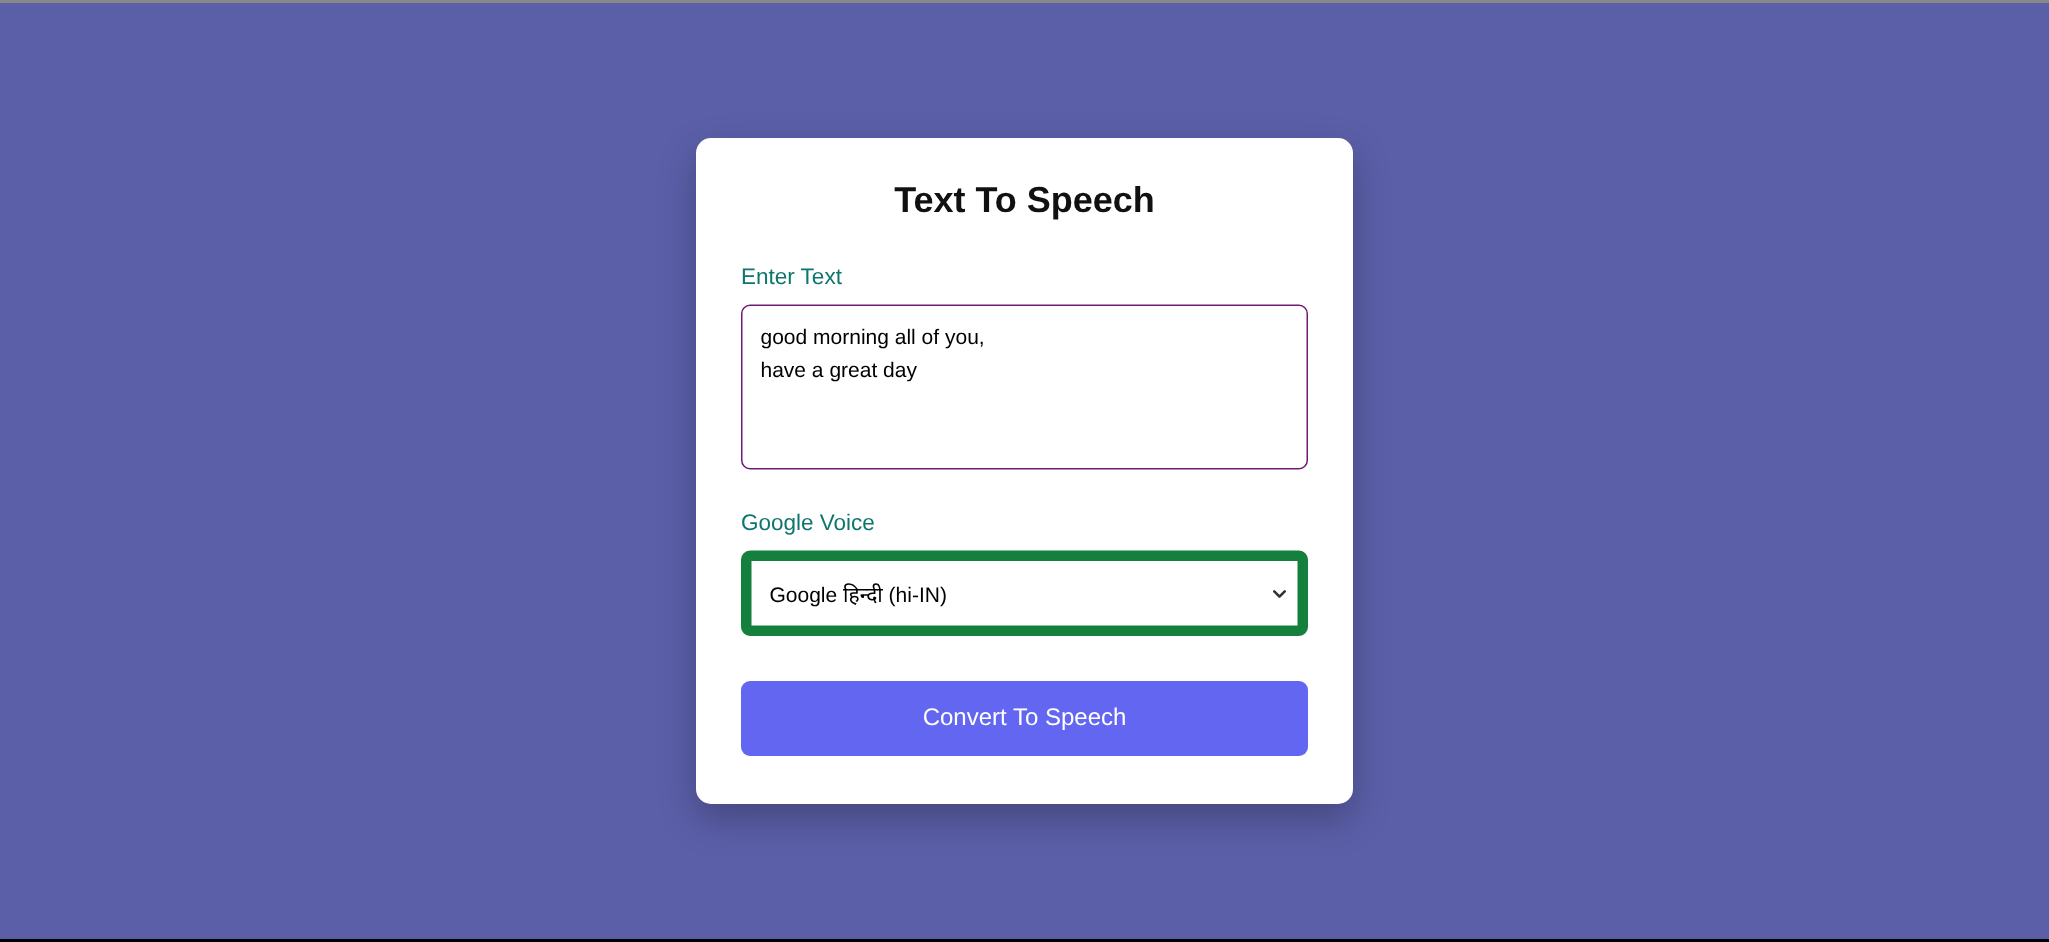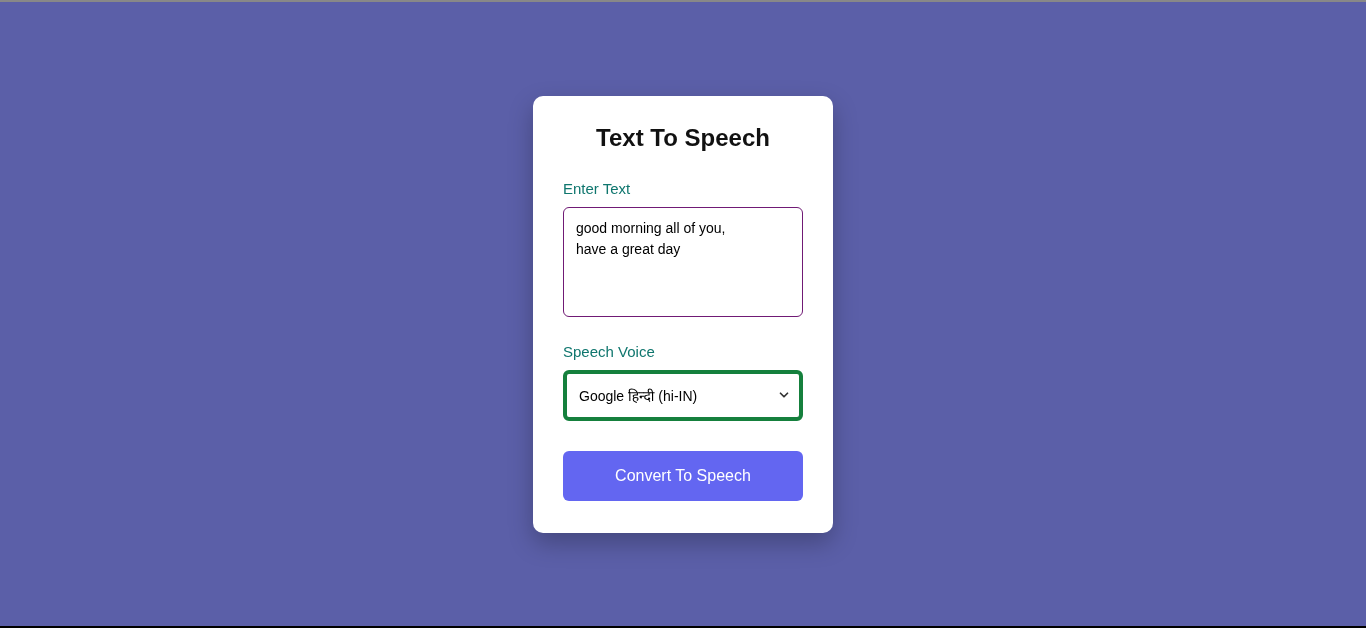--- a/index.html
+++ b/index.html
@@ -13,21 +13,21 @@
       height: 628px;
       background: #5b5fa8;
       display: flex;
       align-items: center;
       justify-content: center;
       border-top: 2px solid #888;
       border-bottom: 2px solid #000;
     }
     .card {
       background: #fff;
-      width: 300px;
+      width: 438px;
       border-radius: 10px;
       padding: 28px 30px 32px 30px;
       box-shadow: 0 10px 25px rgba(0,0,0,0.25);
     }
     .card-title {
       font-size: 24px;
       font-weight: 700;
       text-align: center;
       margin-bottom: 28px;
       color: #111;
@@ -52,21 +52,21 @@
       resize: none;
       outline: none;
       line-height: 1.55;
     }
     .select-wrapper {
       position: relative;
       width: 100%;
     }
     .select-box {
       width: 100%;
-      border: 4px solid #15803d;
+      border: 7px solid #15803d;
       border-radius: 6px;
       padding: 12px 36px 12px 12px;
       font-size: 14px;
       background: #fff;
       cursor: pointer;
       display: flex;
       align-items: center;
     }
     .chevron {
       position: absolute;
@@ -95,21 +95,21 @@
 <div class="card">
   <h1 class="card-title">Text To Speech</h1>
 
   <div class="form-group">
     <label class="label">Enter Text</label>
     <textarea style="">good morning all of you,
 have a great day</textarea>
   </div>
 
   <div class="form-group">
-    <label class="label">Speech Voice</label>
+    <label class="label">Google Voice</label>
     <div class="select-wrapper">
       <div class="select-box">
         <span>Google हिन्दी (hi-IN)</span>
       </div>
       <svg class="chevron" viewBox="0 0 24 24" fill="none" stroke="#333" stroke-width="3" stroke-linecap="round" stroke-linejoin="round">
         <polyline points="6 9 12 15 18 9"></polyline>
       </svg>
     </div>
   </div>
 

